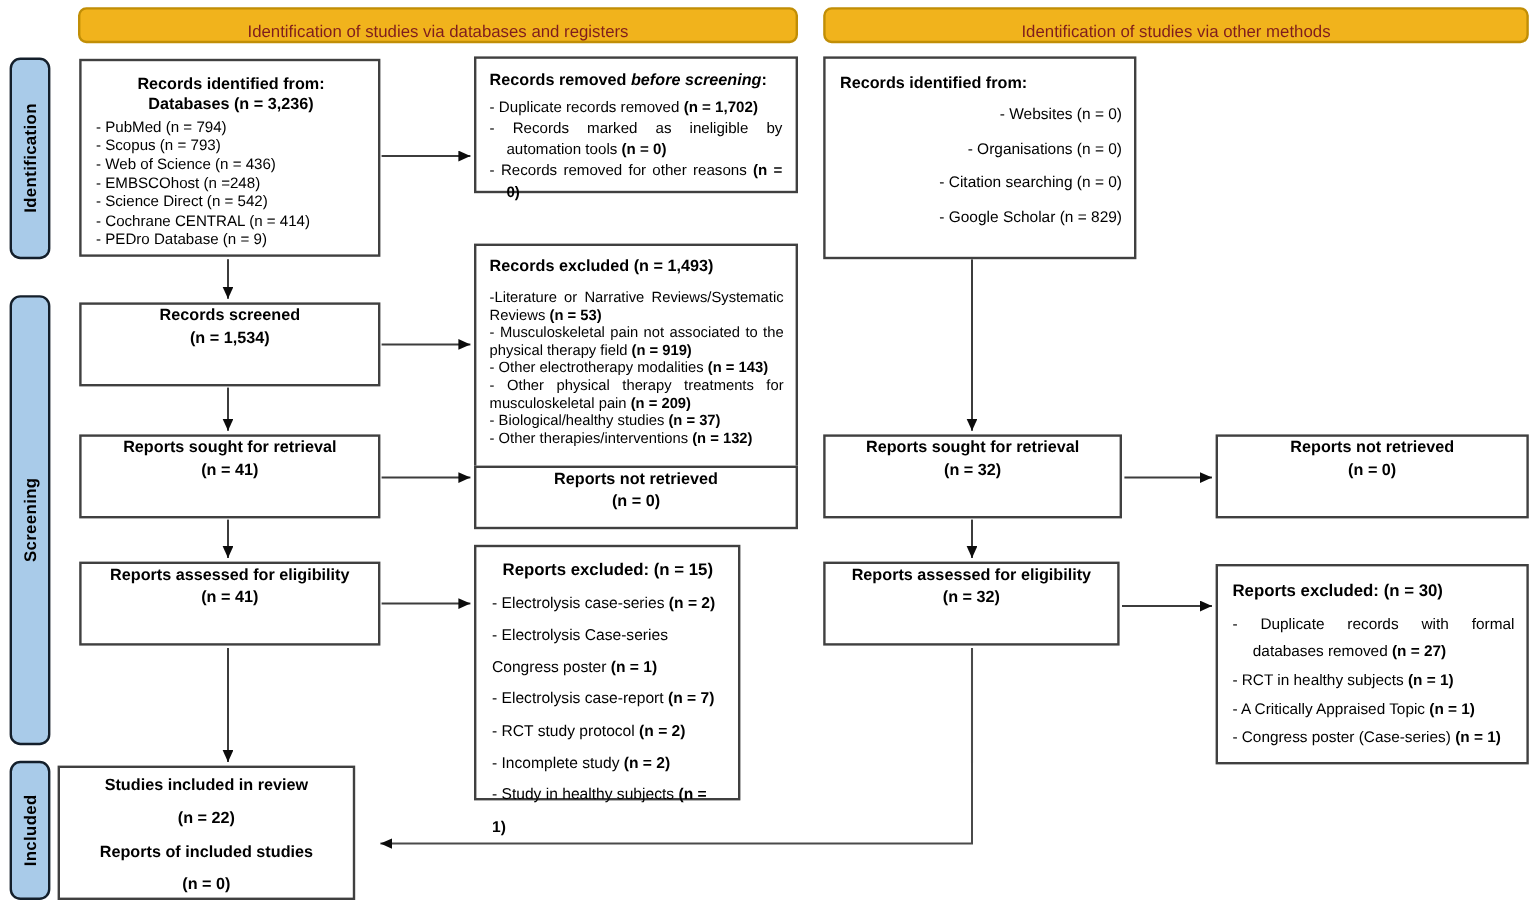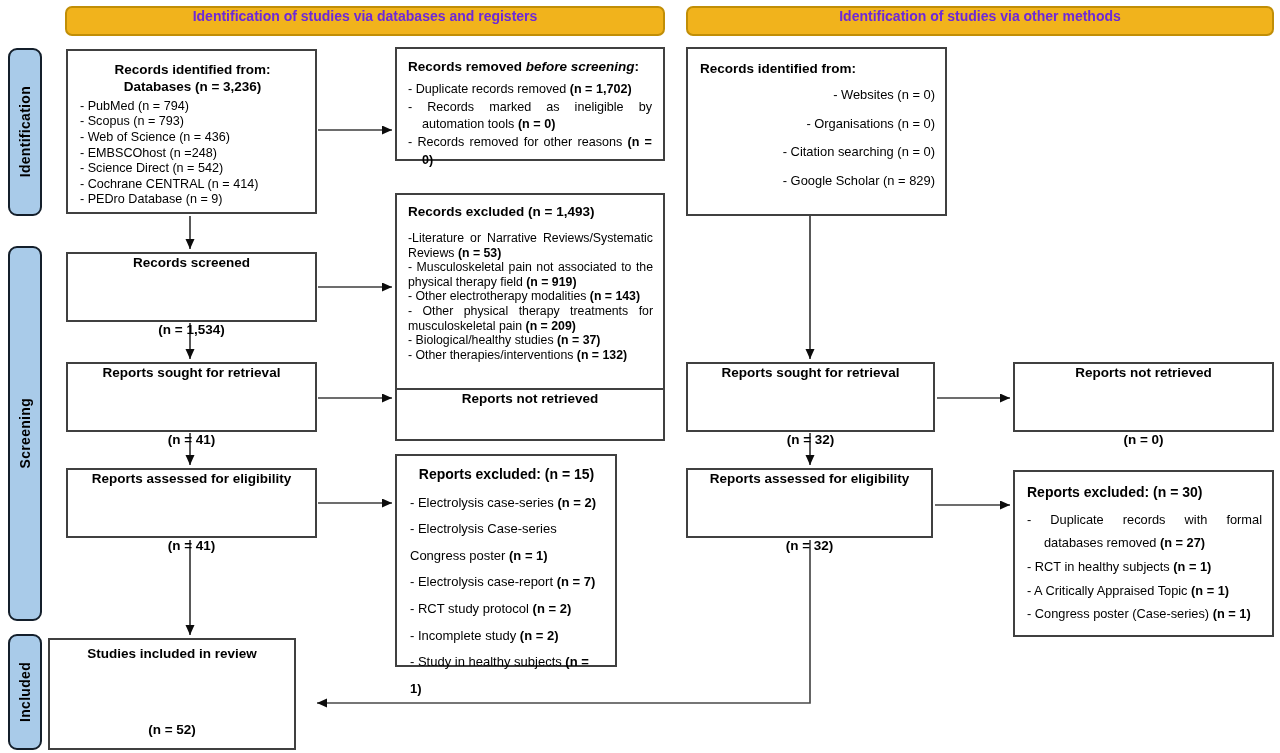--- a/index.html
+++ b/index.html
@@ -3,37 +3,37 @@
 <meta charset="utf-8">
 <style>
   html,body{margin:0;padding:0;background:#ffffff;}
   .canvas{
     position:relative;width:1280px;height:753px;background:#ffffff;
     font-family:"Liberation Sans","DejaVu Sans",sans-serif;color:#000;overflow:hidden;
   }
   .arrows{position:absolute;left:0;top:0;width:1280px;height:753px;}
   .banner{
     position:absolute;top:6px;height:30px;background:#F1B31C;border:2px solid #C18E06;
-    border-radius:7px;display:flex;align-items:flex-start;justify-content:center;
-    font-weight:bold;font-size:14px;color:#6d28d9;box-sizing:border-box;
+    border-radius:7px;display:flex;align-items:flex-end;justify-content:center;
+    font-weight:normal;font-size:14px;color:#7f1d1d;box-sizing:border-box;
   }
   .stage{
     position:absolute;left:8px;width:34px;background:#A9CBE9;border:2px solid #141F2B;
     border-radius:9px;box-sizing:border-box;display:flex;align-items:center;justify-content:center;
   }
   .vtext{
     writing-mode:vertical-rl;transform:rotate(180deg);font-weight:bold;font-size:14px;
     letter-spacing:0.3px;white-space:nowrap;
   }
   .box{
     position:absolute;background:#fff;border:2px solid #404040;box-sizing:border-box;
   }
   .cbox{
     display:flex;flex-direction:column;align-items:center;justify-content:flex-start;
-    text-align:center;font-weight:bold;font-size:13.5px;line-height:1.4;gap:48px;
+    text-align:center;font-weight:bold;font-size:13.5px;line-height:1.4;
   }
   .ctitle{font-weight:bold;font-size:13.5px;text-align:center;line-height:1.25;}
   .ltitle{font-weight:bold;font-size:13.5px;text-align:left;line-height:1.25;}
   .list p{margin:0;}
   .tight p{font-size:12.6px;line-height:1.24;}
   .boxA{padding:11px 8px 4px 10px;}
   .boxA .list{margin-top:3px;padding-left:2px;}
   .boxA .list p{padding-left:20px;text-indent:-20px;}
   .boxB{padding:9px 11px 6px 11px;}
   .boxB .btitle{font-weight:bold;font-size:13.5px;text-align:justify;margin:0 0 5px 0;line-height:1.35;}
@@ -114,21 +114,21 @@
 
   <div class="box boxB" style="left:395px;top:47px;width:270px;height:114px;">
     <p class="btitle"><span>Records removed </span><i>before screening</i><span>:</span></p>
     <div class="list">
       <p><span>- Duplicate records removed </span><b>(n = 1,702)</b></p>
       <p><span>- Records marked as ineligible by automation tools </span><b>(n = 0)</b></p>
       <p><span>- Records removed for other reasons </span><b>(n = 0)</b></p>
     </div>
   </div>
 
-  <div class="box boxC" style="left:395px;top:193px;width:270px;height:202px;">
+  <div class="box boxC" style="left:395px;top:203px;width:270px;height:202px;">
     <div class="ltitle">Records excluded (n = 1,493)</div>
     <div class="list">
       <p><span>-Literature or Narrative Reviews/Systematic Reviews </span><b>(n = 53)</b></p>
       <p><span>- Musculoskeletal pain not associated to the physical therapy field </span><b>(n = 919)</b></p>
       <p><span>- Other electrotherapy modalities </span><b>(n = 143)</b></p>
       <p><span>- Other physical therapy treatments for musculoskeletal pain </span><b>(n = 209)</b></p>
       <p><span>- Biological/healthy studies </span><b>(n = 37)</b></p>
       <p><span>- Other therapies/interventions </span><b>(n = 132)</b></p>
     </div>
   </div>
@@ -160,21 +160,21 @@
       <p><span>- Electrolysis Case-series Congress poster </span><b>(n = 1)</b></p>
       <p><span>- Electrolysis case-report </span><b>(n = 7)</b></p>
       <p><span>- RCT study protocol </span><b>(n = 2)</b></p>
       <p><span>- Incomplete study </span><b>(n = 2)</b></p>
       <p><span>- Study in healthy subjects </span><b>(n = 1)</b></p>
     </div>
   </div>
 
   <div class="box cbox boxI" style="left:48px;top:638px;width:248px;height:112px;">
     <div>Studies included in review</div>
-    <div>(n = 52)</div>
+    <div>(n = 22)</div>
     <div>Reports of included studies</div>
     <div>(n = 0)</div>
   </div>
 
   <div class="box boxJ" style="left:686px;top:47px;width:261px;height:169px;">
     <div class="ltitle">Records identified from:</div>
     <div class="list">
       <p>- Websites (n = 0)</p>
       <p>- Organisations (n = 0)</p>
       <p>- Citation searching (n = 0)</p>

